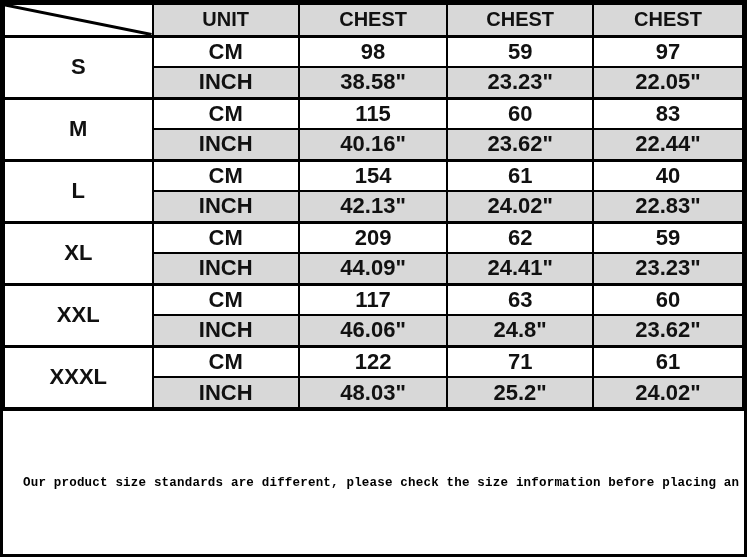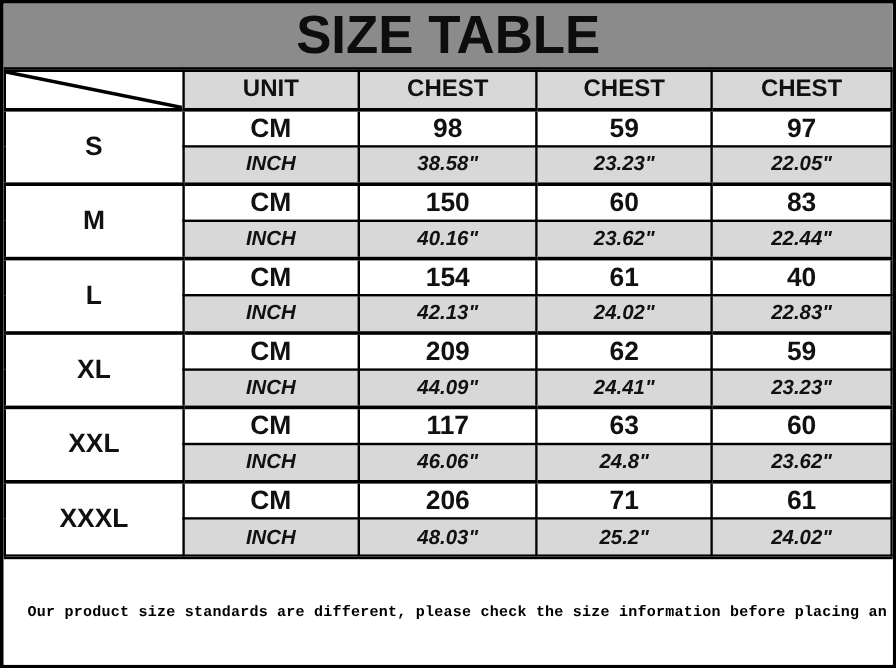--- a/index.html
+++ b/index.html
@@ -66,21 +66,21 @@
   }
   td.diag-cell {
     background: #ffffff;
     position: relative;
     padding: 0;
   }
   td.diag-cell svg { position: absolute; inset: 0; width: 100%; height: 100%; display: block; }
 
   tr.cm-row, tr.inch-row { height: 31px; }
   tr.cm-row td   { background: #ffffff; font-size: 22px; }
-  tr.inch-row td { background: var(--shade, #d8d8d8); font-size: 17px; font-style: italic; }
+  tr.inch-row td { background: var(--shade, #d8d8d8); font-size: 22px; }
 
   
   tr.inch-row td { border-top-width: 1px; }
   
   tr.cm-row td, td.size-cell { border-top-width: 3px; }
 
   td.size-cell {
     background: var(--shade, #d8d8d8);
     font-size: 22px;
   }
@@ -102,23 +102,20 @@
     letter-spacing: 0.2px;
     white-space: nowrap;
     color: #000;
   }
 </style>
 </head>
 <body>
 
 <div id="stage">
 
-  <div class="title-band">
-    <span class="title-text">SIZE TABLE</span>
-  </div>
 
   <table class="size-table">
     <colgroup>
       <col class="c-size">
         <col class="c-unit">
         <col class="c-chest">
         <col class="c-length">
         <col class="c-sleeve">
     </colgroup>
 
@@ -145,21 +142,21 @@
     <tr class="inch-row">
       <td>INCH</td>
       <td>38.58"</td>
       <td>23.23"</td>
       <td>22.05"</td>
     </tr>
 
     <tr class="cm-row">
       <td class="size-cell" rowspan="2">M</td>
       <td>CM</td>
-      <td>150</td>
+      <td>115</td>
       <td>60</td>
       <td>83</td>
     </tr>
     <tr class="inch-row">
       <td>INCH</td>
       <td>40.16"</td>
       <td>23.62"</td>
       <td>22.44"</td>
     </tr>
 
@@ -201,21 +198,21 @@
     <tr class="inch-row">
       <td>INCH</td>
       <td>46.06"</td>
       <td>24.8"</td>
       <td>23.62"</td>
     </tr>
 
     <tr class="cm-row">
       <td class="size-cell" rowspan="2">XXXL</td>
       <td>CM</td>
-      <td>206</td>
+      <td>122</td>
       <td>71</td>
       <td>61</td>
     </tr>
     <tr class="inch-row">
       <td>INCH</td>
       <td>48.03"</td>
       <td>25.2"</td>
       <td>24.02"</td>
     </tr>
   </tbody>

